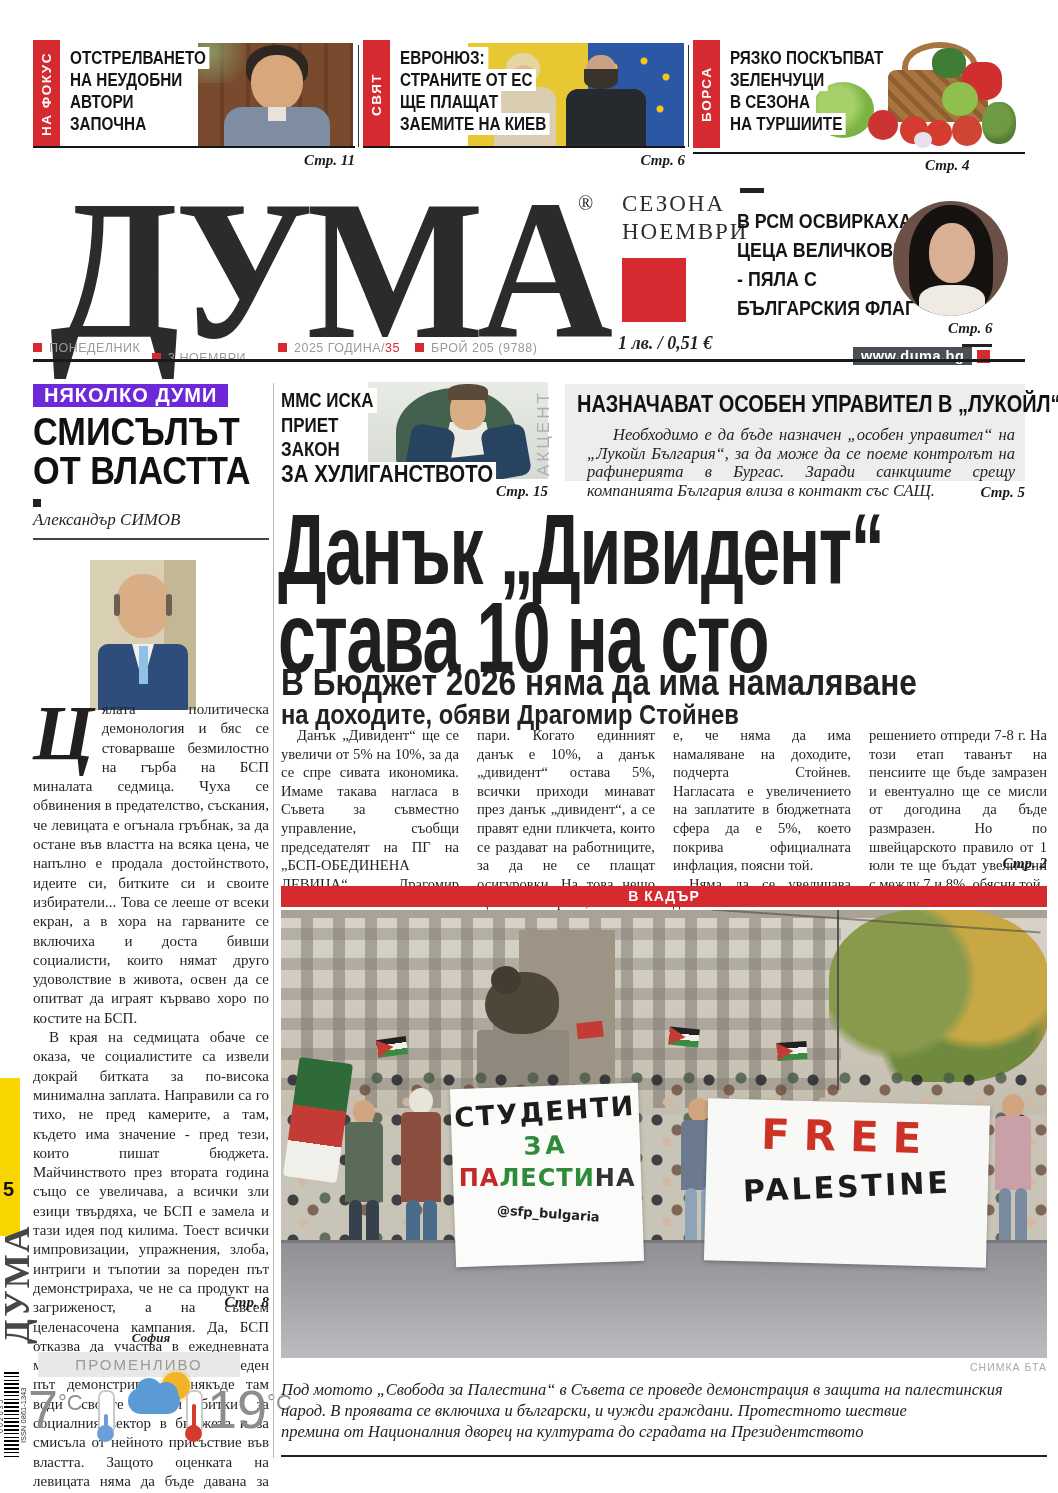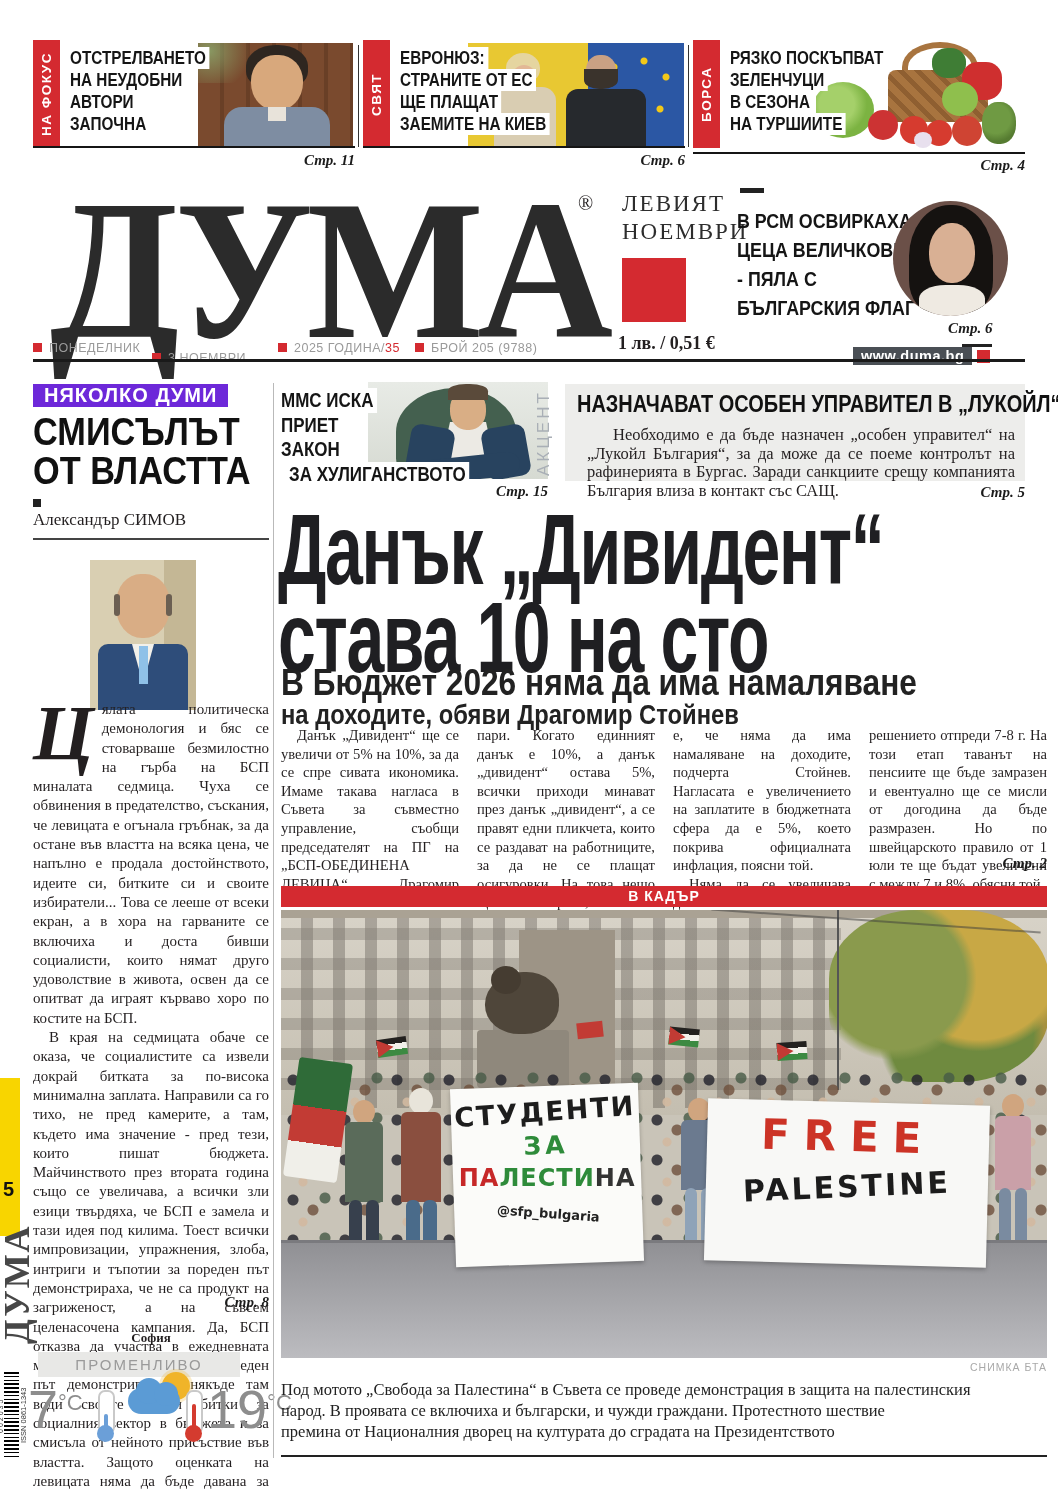--- a/index.html
+++ b/index.html
@@ -1,21 +1,21 @@
 <!DOCTYPE html>
 <html><head>
 <meta charset="utf-8">
 <style>
   html,body{margin:0;padding:0;background:#e9e9e9;}
   .page{position:relative;width:1058px;height:1493px;background:#fff;overflow:hidden;
         font-family:"Liberation Serif",serif;color:#231f20;margin:0 auto;}
   .abs{position:absolute;}
   .sans{font-family:"Liberation Sans",sans-serif;}
   .serif{font-family:"Liberation Serif",serif;}
-  .b{font-weight:bold;} .i{}
+  .b{font-weight:bold;} .i{font-style:italic;}
   .nw{white-space:nowrap;}
   .cx{display:inline-block;transform-origin:0 50%;white-space:nowrap;}
   .cx85{transform:scaleX(.85);} .cx88{transform:scaleX(.88);} .cx68{transform:scaleX(.68);transform-origin:0 0;}
   .vlabel{background:#d42a30;color:#fff;font-family:"Liberation Sans",sans-serif;font-weight:bold;
           font-size:13.5px;letter-spacing:1.5px;writing-mode:vertical-rl;transform:rotate(180deg);
           display:flex;align-items:center;justify-content:center;}
   .pgref{font-style:italic;font-weight:bold;font-size:15px;font-family:"Liberation Serif",serif;color:#1c1c1c;}
   .tline{display:inline-block;background:#fff;padding:0 4px 0 0;}
   .thead{font-family:"Liberation Sans",sans-serif;font-weight:bold;font-size:18px;line-height:22px;color:#151515;}
   .rule-v{background:#b9b9b9;width:1px;}
@@ -110,29 +110,29 @@
       <div class="abs" style="left:98px;top:92px;width:18px;height:16px;background:#e8e0ee;border-radius:50%;"></div>
       <div class="abs" style="left:166px;top:62px;width:34px;height:42px;background:radial-gradient(circle at 40% 40%,#6f9a43 0 45%,#567c31 70%);border-radius:45%;"></div>
     </div>
     <div class="abs" style="left:37px;top:7px;z-index:2;">
       <div class="thead"><span class="cx cx85 tline">РЯЗКО ПОСКЪПВАТ</span></div>
       <div class="thead"><span class="cx cx85 tline">ЗЕЛЕНЧУЦИ</span></div>
       <div class="thead"><span class="cx cx85 tline">В СЕЗОНА</span></div>
       <div class="thead"><span class="cx cx85 tline">НА ТУРШИИТЕ</span></div>
     </div>
     <div class="abs" style="left:0;top:112px;width:332px;height:2px;background:#151515;"></div>
-    <div class="pgref abs" style="left:232px;top:117px;width:100px;text-align:right;">Стр. 4</div>
+    <div class="pgref abs" style="left:232px;top:117px;width:100px;text-align:left;">Стр. 4</div>
   </div>
 
   <div class="abs serif b nw" style="left:50px;top:170px;font-size:200px;line-height:200px;letter-spacing:-7px;color:#2b2b2b;transform:scaleX(.94);transform-origin:0 0;">
     <span>ДУМА</span></div>
   <div class="abs serif" style="left:578px;top:192px;font-size:20px;">®</div>
 
   <div class="abs serif" style="left:622px;top:190px;font-size:23px;line-height:28px;letter-spacing:2px;color:#2d2d2d;">
-    <div>ЛЕВИЯТ</div>
+    <div>СЕЗОНА</div>
     <div>НОЕМВРИ</div>
   </div>
   <div class="abs" style="left:622px;top:258px;width:64px;height:64px;background:#d42a30;"></div>
 
   <div class="abs" style="left:740px;top:188px;width:24px;height:5px;background:#222;"></div>
   <div class="abs" style="left:737px;top:206px;">
     <div class="sans b" style="font-size:21px;line-height:29px;color:#151515;"><span class="cx cx85">В РСМ ОСВИРКАХА</span></div>
     <div class="sans b" style="font-size:21px;line-height:29px;color:#151515;"><span class="cx cx85">ЦЕЦА ВЕЛИЧКОВИЧ</span></div>
     <div class="sans b" style="font-size:21px;line-height:29px;color:#151515;"><span class="cx cx85">- ПЯЛА С</span></div>
     <div class="sans b" style="font-size:21px;line-height:29px;color:#151515;"><span class="cx cx85">БЪЛГАРСКИЯ ФЛАГ</span></div>
@@ -214,21 +214,21 @@
     <div class="abs" style="left:82px;top:8px;width:36px;height:40px;background:#d9ae85;border-radius:46%;"></div>
     <div class="abs" style="left:80px;top:2px;width:40px;height:16px;background:#5a4a3a;border-radius:45% 45% 0 0;"></div>
     <div class="abs" style="left:40px;top:44px;width:44px;height:52px;background:#28435f;transform:rotate(10deg);border-radius:10px;"></div>
     <div class="abs" style="left:116px;top:44px;width:44px;height:52px;background:#28435f;transform:rotate(-10deg);border-radius:10px;"></div>
     <div class="abs" style="left:52px;top:74px;width:100px;height:24px;background:#28435f;transform:rotate(-6deg);border-radius:12px;"></div>
   </div>
   <div class="abs" style="left:281px;top:388px;z-index:2;">
     <div class="sans b" style="font-size:20px;line-height:24.5px;color:#151515;"><span class="cx cx85 tline">ММС ИСКА</span></div>
     <div class="sans b" style="font-size:20px;line-height:24.5px;color:#151515;"><span class="cx cx85 tline">ПРИЕТ</span></div>
     <div class="sans b" style="font-size:20px;line-height:24.5px;color:#151515;"><span class="cx cx85 tline">ЗАКОН</span></div>
-    <div class="sans b" style="font-size:20px;line-height:24.5px;color:#151515;margin-left:8px;"><span class="cx cx85 tline">ЗА ХУЛИГАНСТВОТО</span></div>
+    <div class="sans b" style="font-size:24px;line-height:24.5px;color:#151515;"><span class="cx cx85 tline">ЗА ХУЛИГАНСТВОТО</span></div>
   </div>
   <div class="pgref abs" style="left:448px;top:483px;width:100px;text-align:right;font-style:italic;">Стр. 15</div>
 
   <div class="abs" style="left:534px;top:388px;width:22px;height:90px;writing-mode:vertical-rl;transform:rotate(180deg);font-family:'Liberation Sans',sans-serif;font-size:17px;letter-spacing:3px;color:#a9afb6;text-align:center;">АКЦЕНТ</div>
   <div class="abs" style="left:565px;top:384px;width:460px;height:97px;background:#ededeb;">
     <div class="sans b abs" style="left:12px;top:7px;font-size:23.5px;color:#111;"><span class="cx cx85">НАЗНАЧАВАТ ОСОБЕН УПРАВИТЕЛ В „ЛУКОЙЛ“</span></div>
     <div class="serif i abs" style="left:22px;top:42px;width:428px;font-size:16.5px;line-height:18.5px;text-align:justify;text-indent:26px;">Необходимо е да бъде назначен „особен управител“ на „Лукойл България“, за да може да се поеме контролът на рафинерията в Бургас. Заради санкциите срещу компанията България влиза в контакт със САЩ.</div>
   </div>
   <div class="pgref abs" style="left:925px;top:484px;width:100px;text-align:right;">Стр. 5</div>
 

